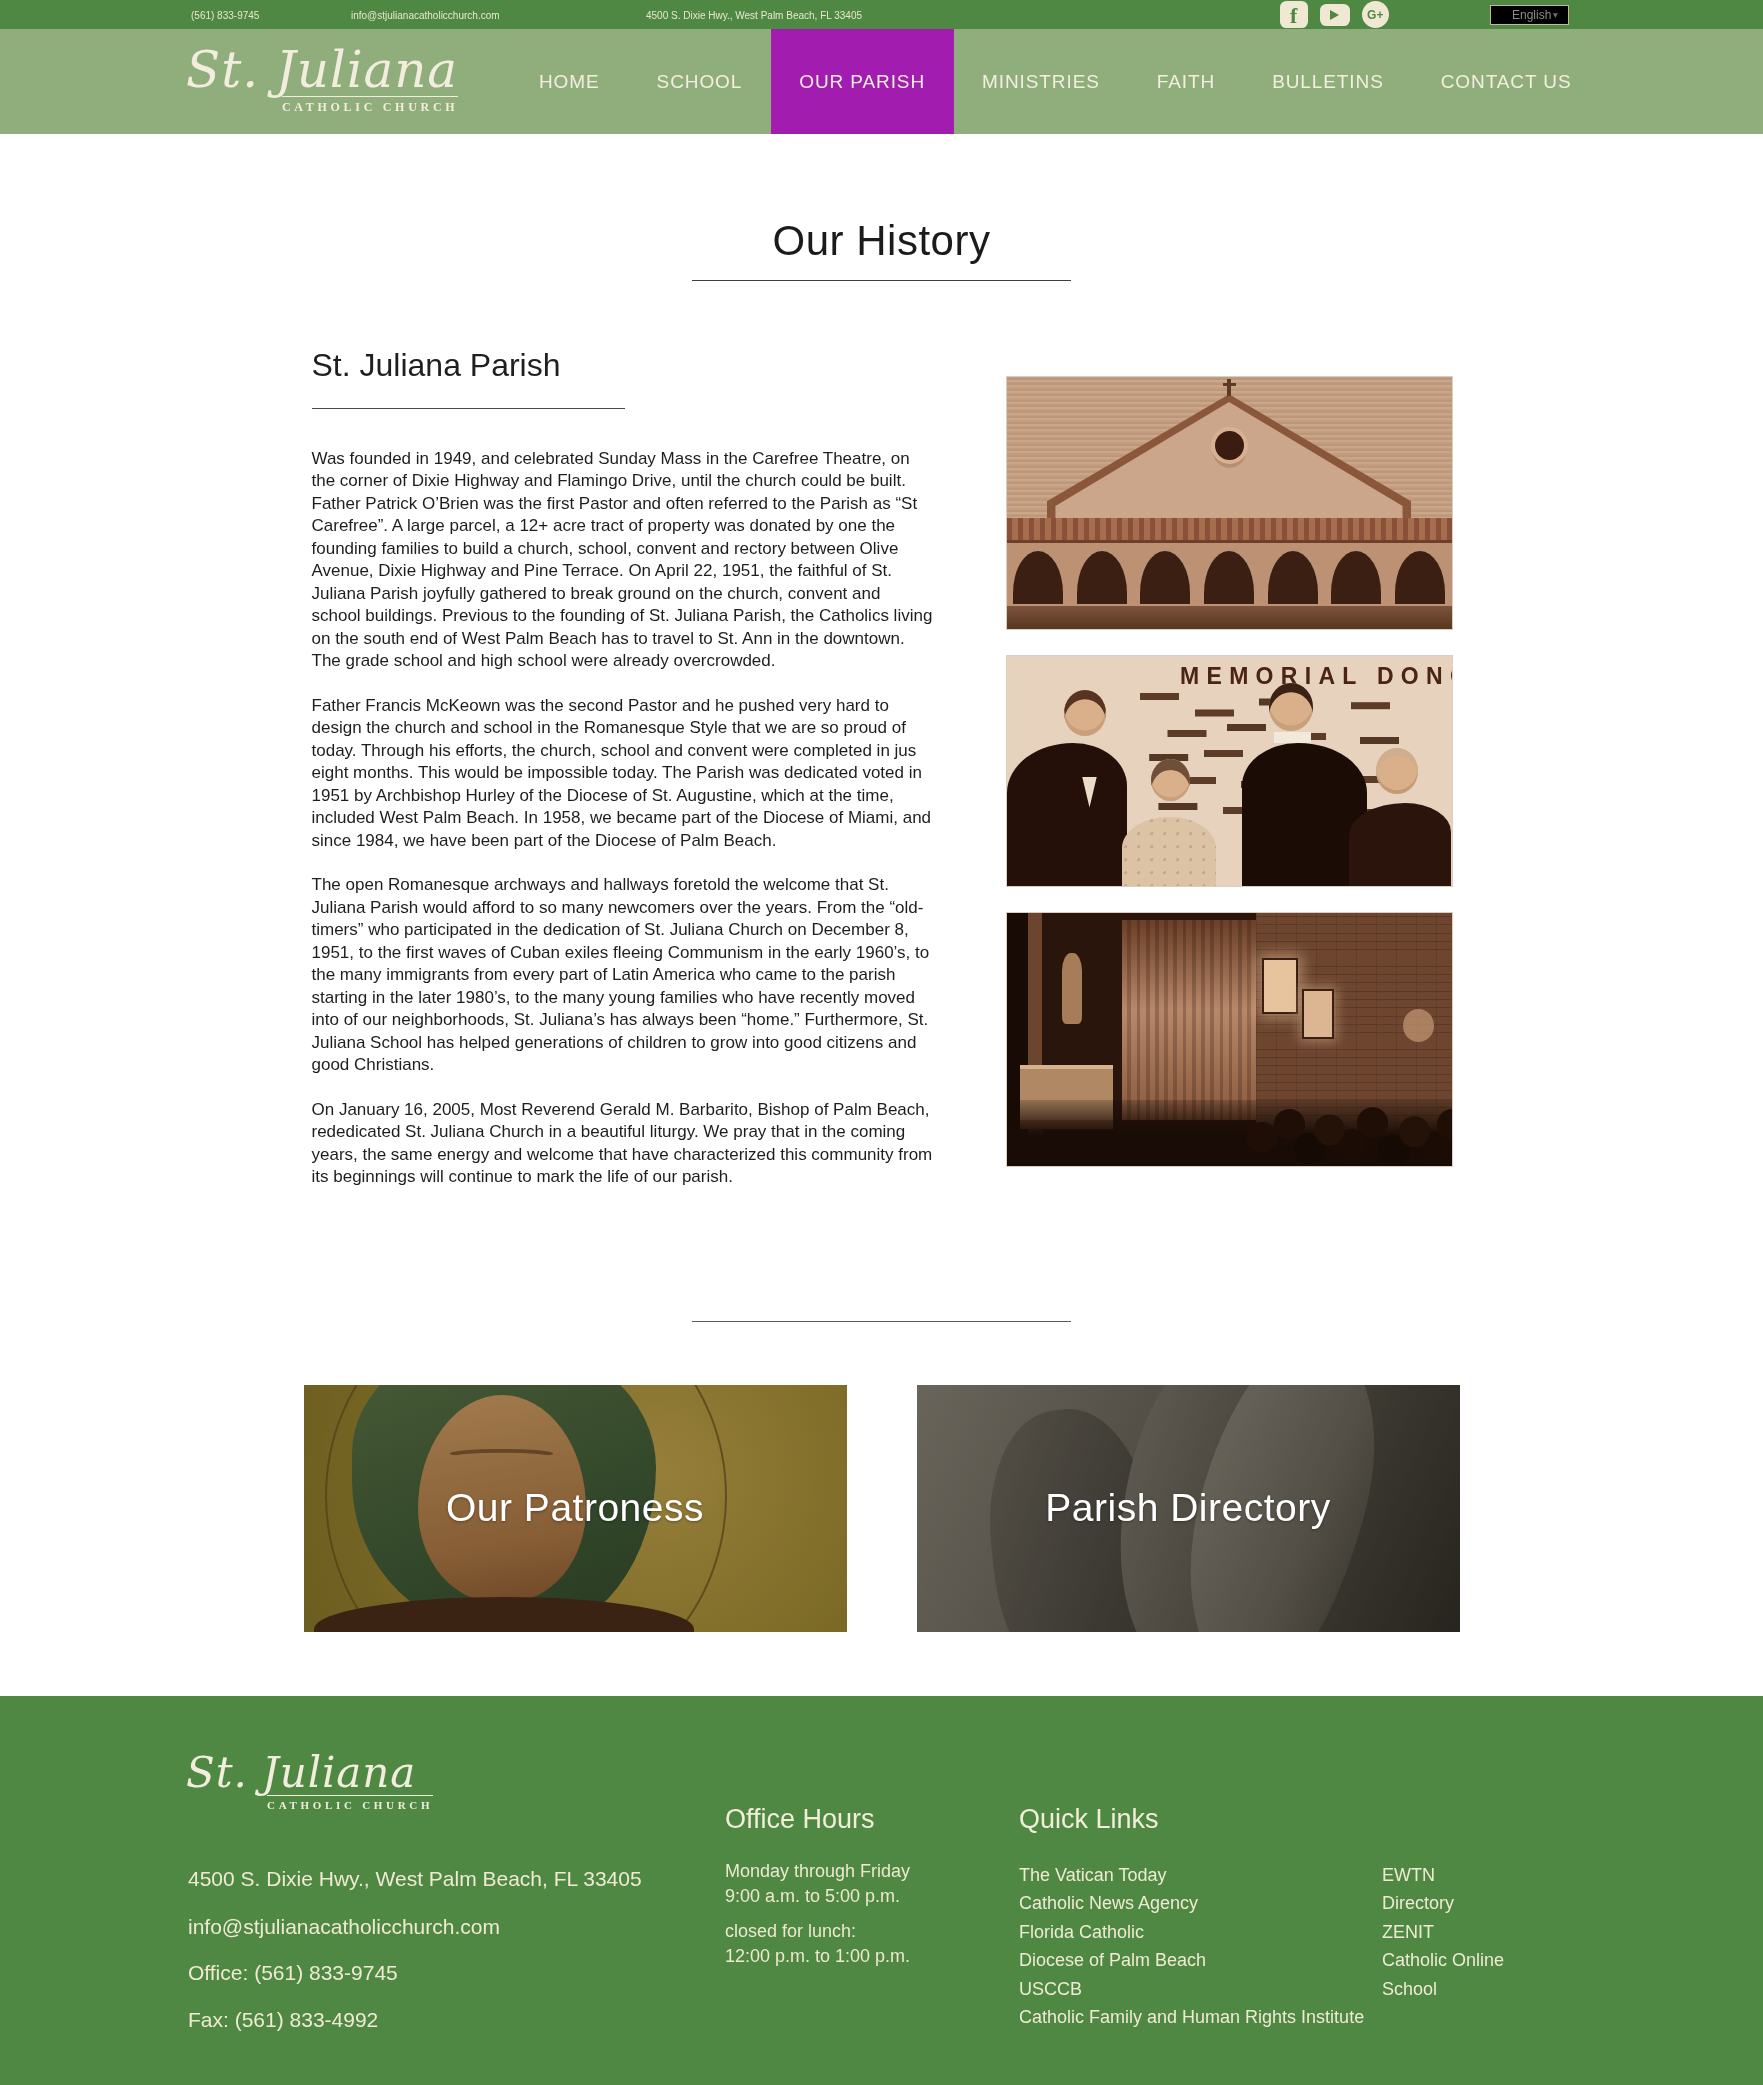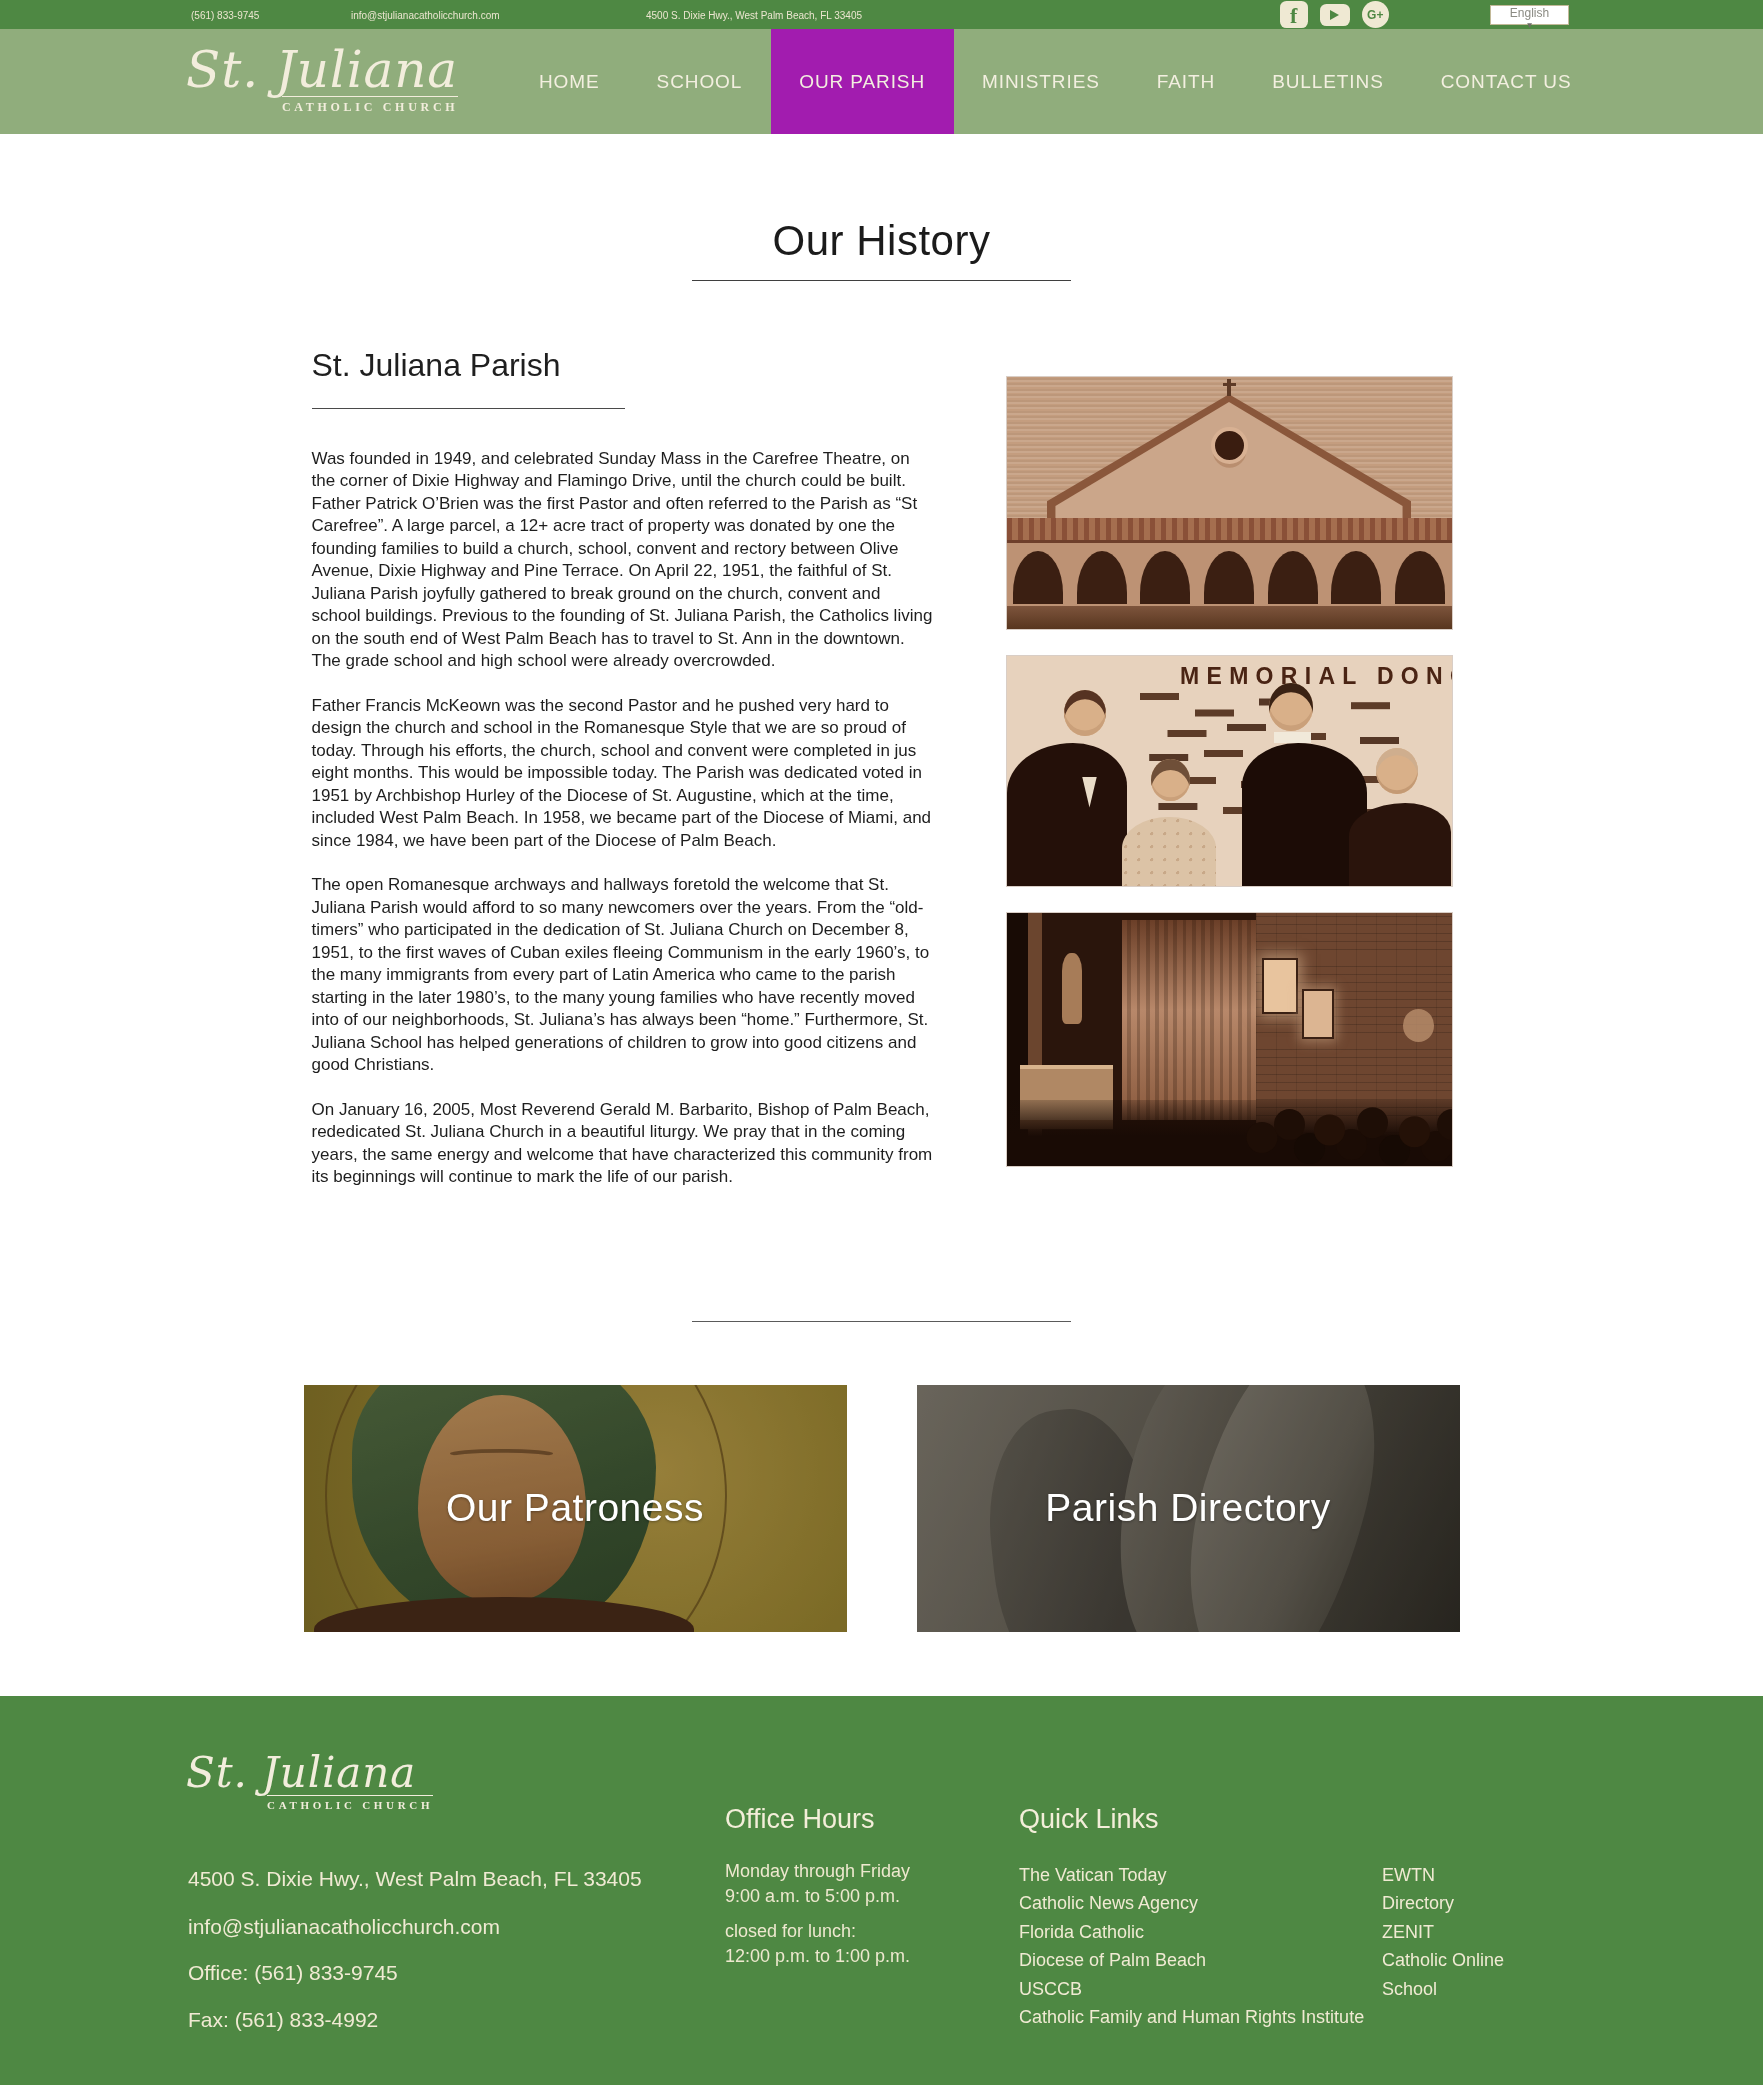--- a/index.html
+++ b/index.html
@@ -25,22 +25,22 @@
     font-family: "Liberation Serif", serif; font-weight: bold; font-size: 22px;
     display: flex; align-items: flex-end; justify-content: center; overflow: hidden; line-height: 24px; cursor: pointer; }
   .icon-yt { width: 30px; height: 22px; border-radius: 6.4px; background: #efe9d3;
     display: flex; align-items: center; justify-content: center; cursor: pointer; }
   .yt-tri { width: 0; height: 0; border-left: 9.2px solid #4e8843; border-top: 5.5px solid transparent; border-bottom: 5.5px solid transparent; }
   .icon-gp { width: 27.5px; height: 27.5px; border-radius: 50%; background: #efe9d3; color: #4e8843;
     font-size: 12px; font-weight: bold; display: flex; align-items: center; justify-content: center; cursor: pointer; }
   .tb-lang-label { left: 1464px; margin-top: 48px; }
   .tb-lang-select {
     position: absolute; left: 1490px; top: 4.6px; width: 79px; height: 20px;
-    background: #ffffff; border: 0.9px solid #c2b998; color: #8b8b83; font-size: 12px;
-    display: flex; align-items: center; justify-content: space-between; padding: 0 21px; cursor: pointer; flex-direction: column;
+    background: #000000; border: 0.9px solid #c2b998; color: #8b8b83; font-size: 12px;
+    display: flex; align-items: center; justify-content: space-between; padding: 0 21px; cursor: pointer;
   }
   .tb-lang-select .caret { font-size: 8.3px; color: #6d6d66; }
 
   
   .site-header { position: relative; height: 105px; background: #90ad7c; }
   .logo { color: #f2eddc; cursor: pointer; }
   .site-header .logo { position: absolute; left: 186px; top: 14.7px; }
   .logo-script {
     font-family: "DejaVu Serif", serif; font-style: italic;
     font-size: 50px; line-height: 1.05; letter-spacing: 0.9px;

